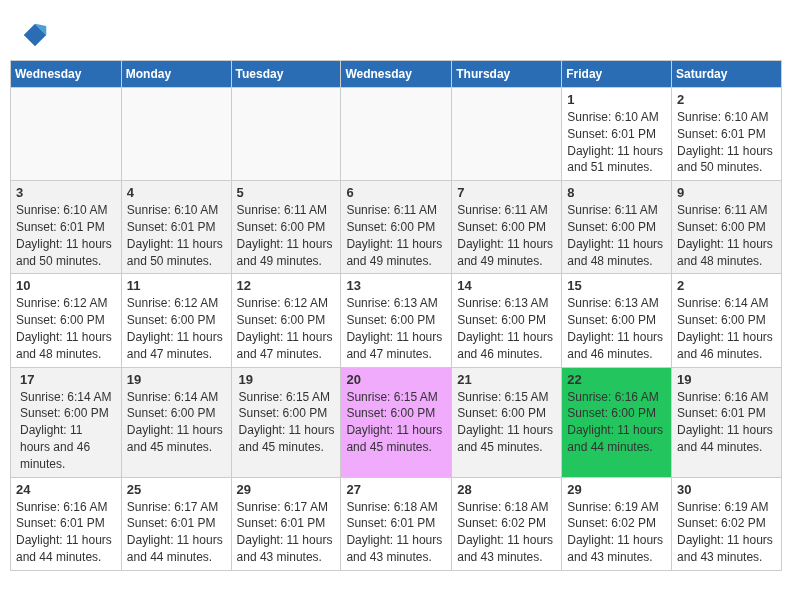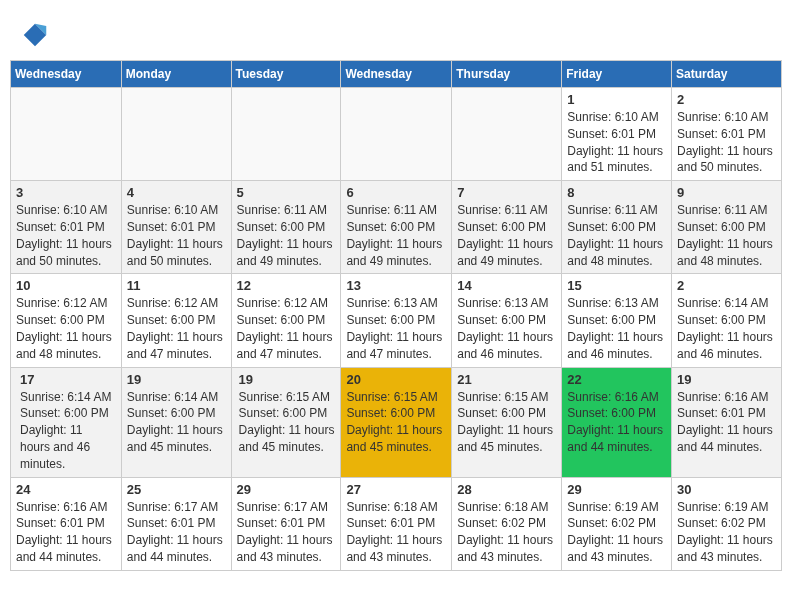--- a/index.html
+++ b/index.html
@@ -244,21 +244,21 @@
           <div class="day-info" style="white-space: pre-line;">Sunrise: 6:14 AM
 Sunset: 6:00 PM
 Daylight: 11 hours and 45 minutes.</div>
         </td>
         <td style="background: rgb(242, 242, 242); padding-left: 7px;">
           <span class="day-number">19</span>
           <div class="day-info" style="white-space: pre-line;">Sunrise: 6:15 AM
 Sunset: 6:00 PM
 Daylight: 11 hours and 45 minutes.</div>
         </td>
-        <td style="background: #eab308;">
+        <td style="background: #f0abfc;">
           <span class="day-number">20</span>
           <div class="day-info" style="white-space: pre-line;">Sunrise: 6:15 AM
 Sunset: 6:00 PM
 Daylight: 11 hours and 45 minutes.</div>
         </td>
         <td style="background: rgb(242, 242, 242);">
           <span class="day-number">21</span>
           <div class="day-info" style="white-space: pre-line;">Sunrise: 6:15 AM
 Sunset: 6:00 PM
 Daylight: 11 hours and 45 minutes.</div>

